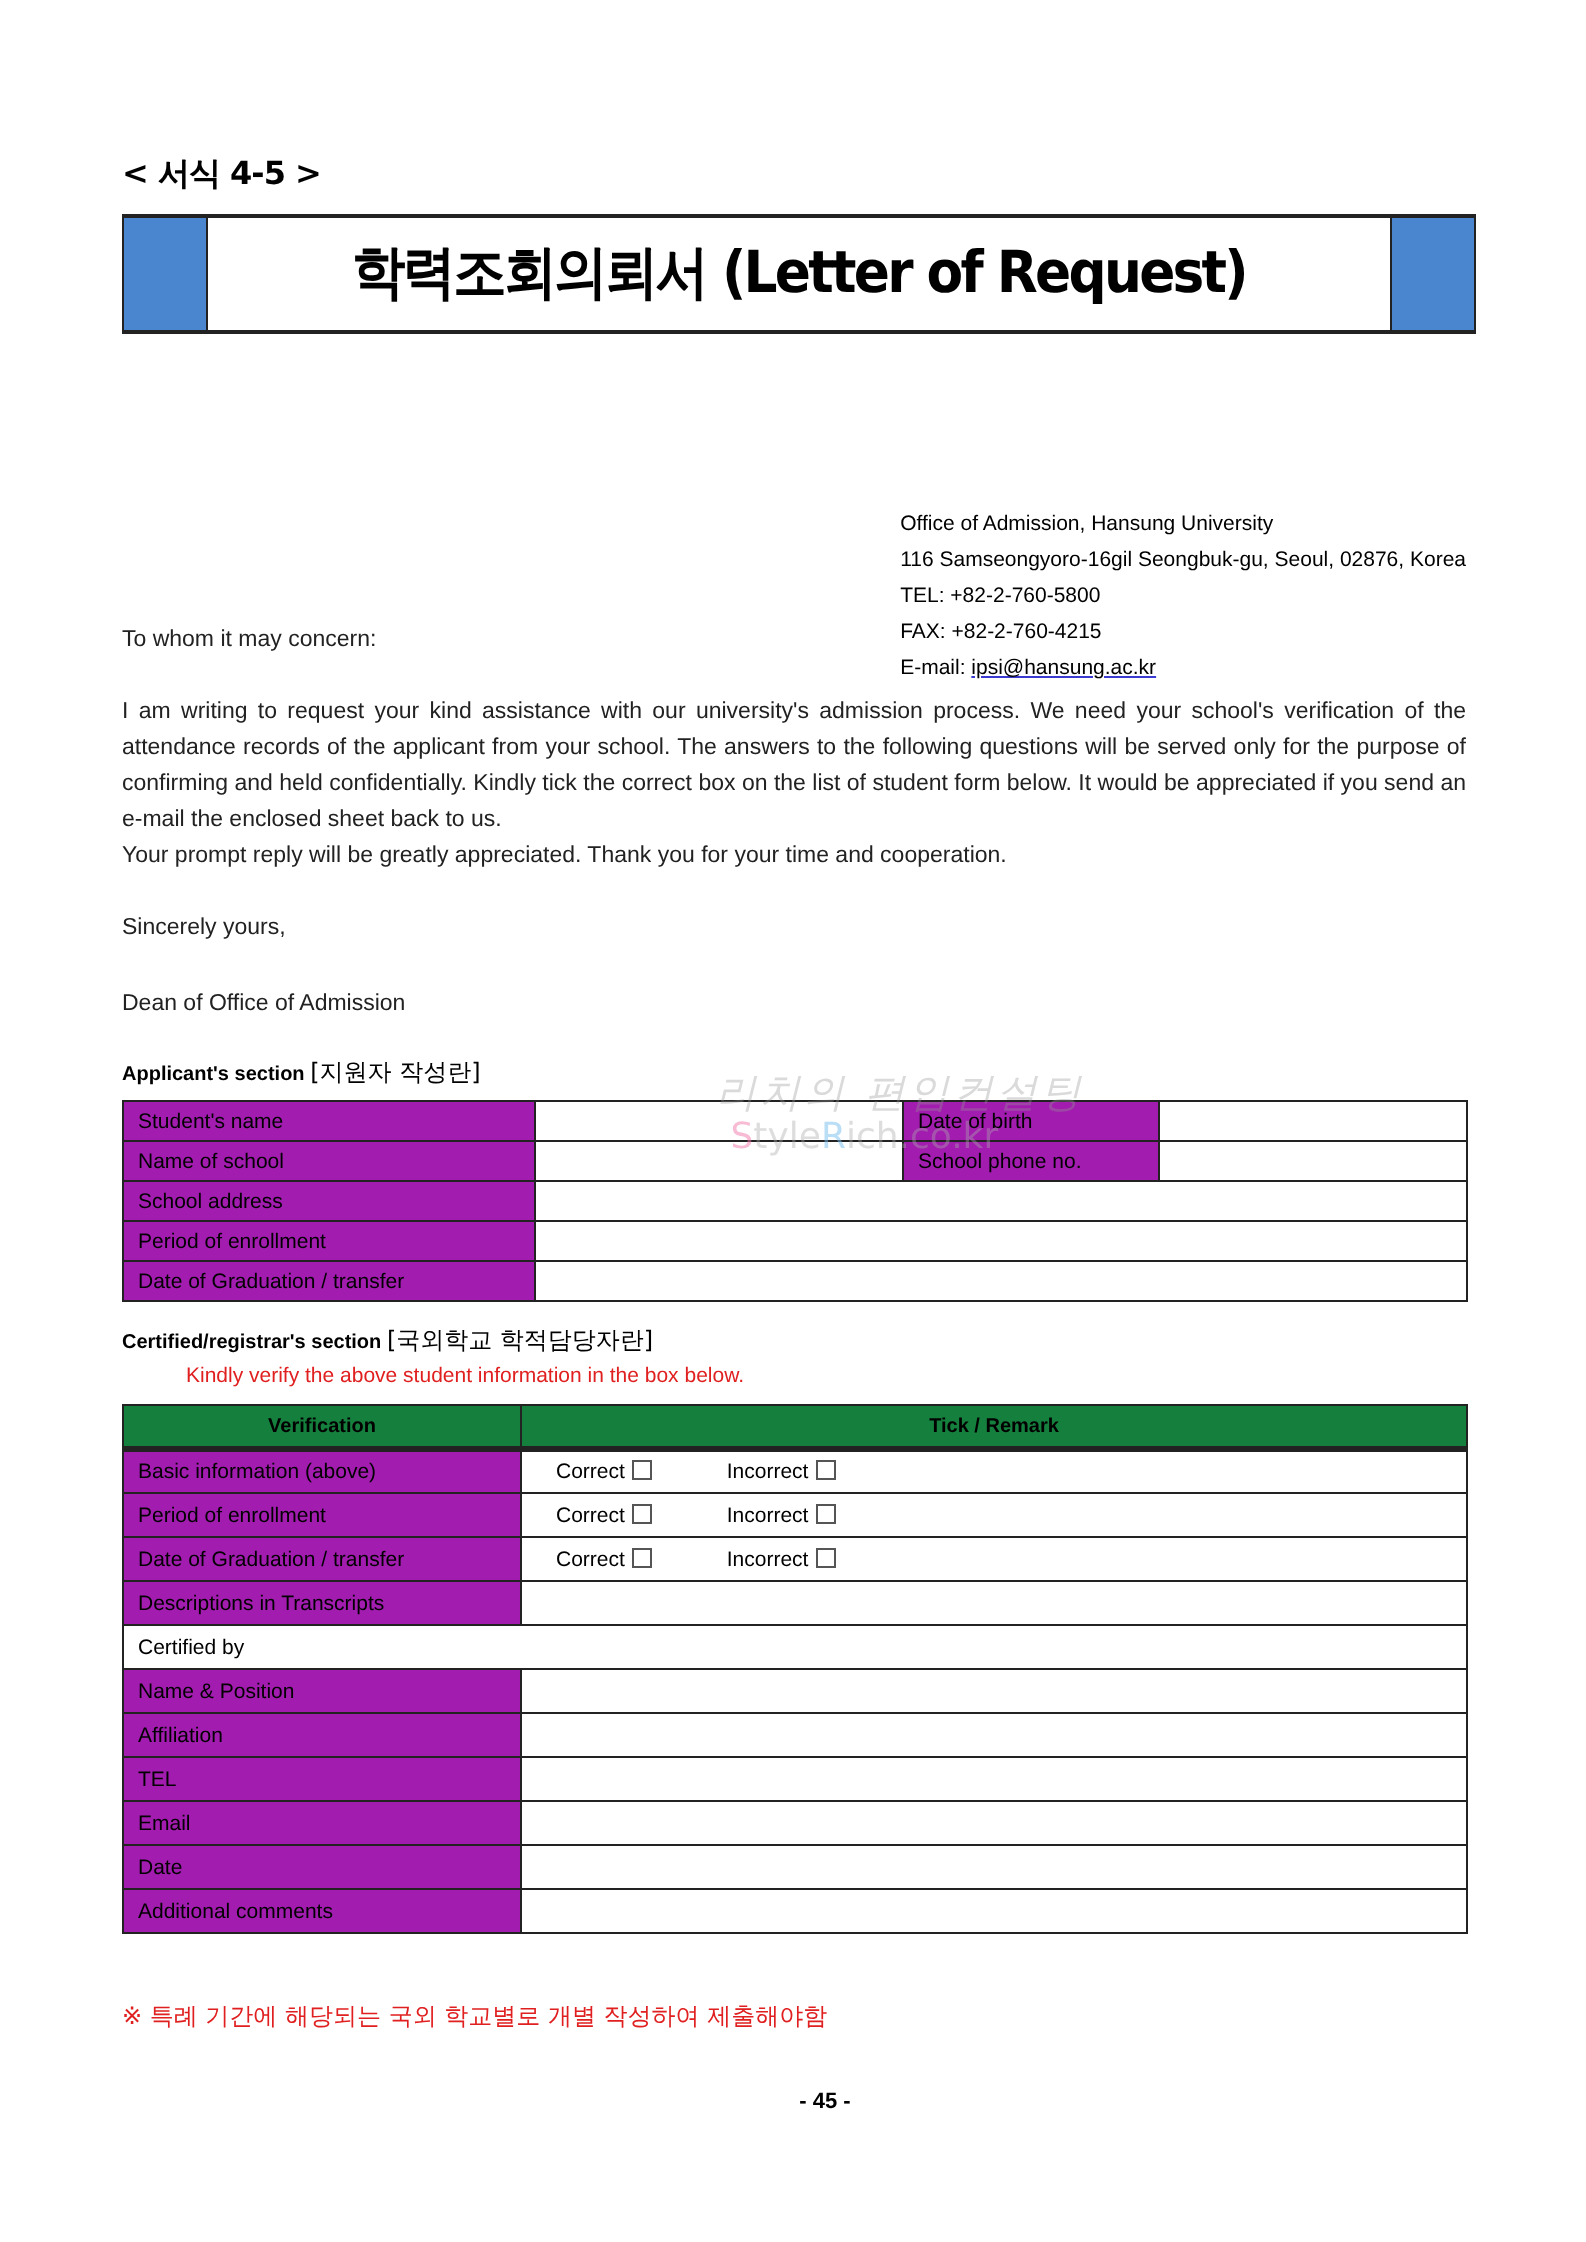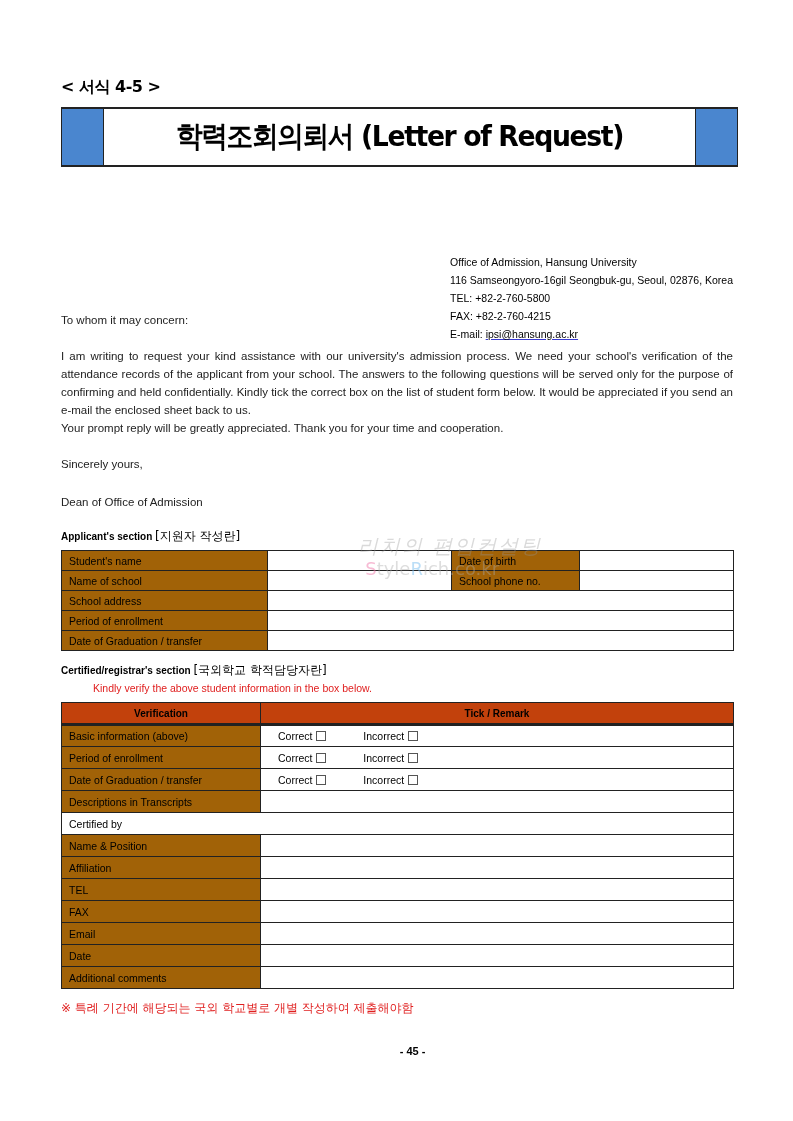--- a/index.html
+++ b/index.html
@@ -11,24 +11,24 @@
   .title-center { flex: 1; display: flex; align-items: center; justify-content: center; font-family: "DejaVu Sans", sans-serif; font-size: 29px; font-weight: bold; letter-spacing: -1.5px; transform: scaleX(0.92); }
   .address { right: 60px; top: 213px; text-align: left; font-size: 10.5px; line-height: 18px; margin-top: 40px; }
   .address a { color: #000; text-decoration: underline; text-decoration-color: #3a3ad0; }
   .body-text { left: 61px; width: 672px; font-size: 11.5px; line-height: 18px; color: #222; }
   .para { text-align: justify; text-align-last: left; }
   .section-head { left: 61px; font-size: 10px; font-weight: bold; }
   .section-head .kr { font-weight: normal; font-size: 12px; font-family: "DejaVu Sans", sans-serif; }
   .red-note { left: 61px; font-size: 10.5px; color: #e02020; padding-left: 32px; }
   table { border-collapse: collapse; font-size: 10.5px; }
   td, th { border: 1px solid #222; height: 20px; padding: 0 7px; text-align: left; font-weight: normal; box-sizing: border-box; }
-  .lbl { background: #a16207; }
+  .lbl { background: #a21caf; }
   .app-table { left: 61px; top: 550px; width: 673px; border: 1.5px solid #222; }
   .ver-table { left: 61px; top: 702px; width: 673px; border: 1.5px solid #222; }
-  .ver-table th { background: #c2410c; text-align: center; font-weight: bold; font-size: 10px; height: 22px; border-bottom: 3px solid #222; }
+  .ver-table th { background: #15803d; text-align: center; font-weight: bold; font-size: 10px; height: 22px; border-bottom: 3px solid #222; }
   .ver-table td { height: 22px; }
   .tick { display: inline-block; margin-right: 24px; padding-left: 10px; }
   .box { display: inline-block; width: 8px; height: 8px; border: 1px solid #555; vertical-align: -1px; margin-left: 4px; }
   .footnote { left: 61px; top: 1000px; font-size: 12px; color: #e02020; font-family: "DejaVu Sans", sans-serif; }
   .page-num { left: 16px; width: 793px; top: 1045px; text-align: center; font-size: 11px; font-weight: bold; }
   .watermark { left: 322px; top: 533px; text-align: center; pointer-events: none; }
   .wm1 { font-family: "DejaVu Serif", serif; font-size: 20px; color: rgba(150,150,150,0.35); font-style: italic; letter-spacing: 2px; margin-left: 36px; }
   .wm2 { font-family: "DejaVu Sans", sans-serif; font-size: 18px; font-weight: normal; color: rgba(170,170,170,0.4); margin-top: -2px; }
   .wm2 .s { color: rgba(240,120,170,0.5); }
   .wm2 .r { color: rgba(120,190,240,0.5); }
@@ -153,24 +153,20 @@
   </tr>
   <tr>
     <td class="lbl">Affiliation</td>
     <td></td>
   </tr>
   <tr>
     <td class="lbl">TEL</td>
     <td></td>
   </tr>
   <tr>
-    <td class="lbl">FAX</td>
-    <td></td>
-  </tr>
-  <tr>
     <td class="lbl">Email</td>
     <td></td>
   </tr>
   <tr>
     <td class="lbl">Date</td>
     <td></td>
   </tr>
   <tr>
     <td class="lbl">Additional comments</td>
     <td></td>

